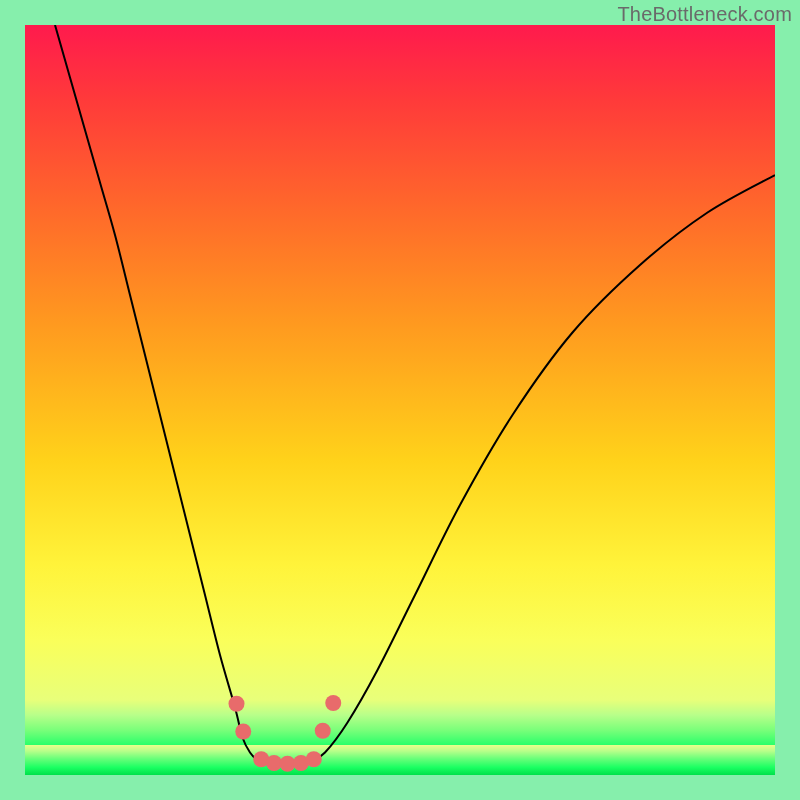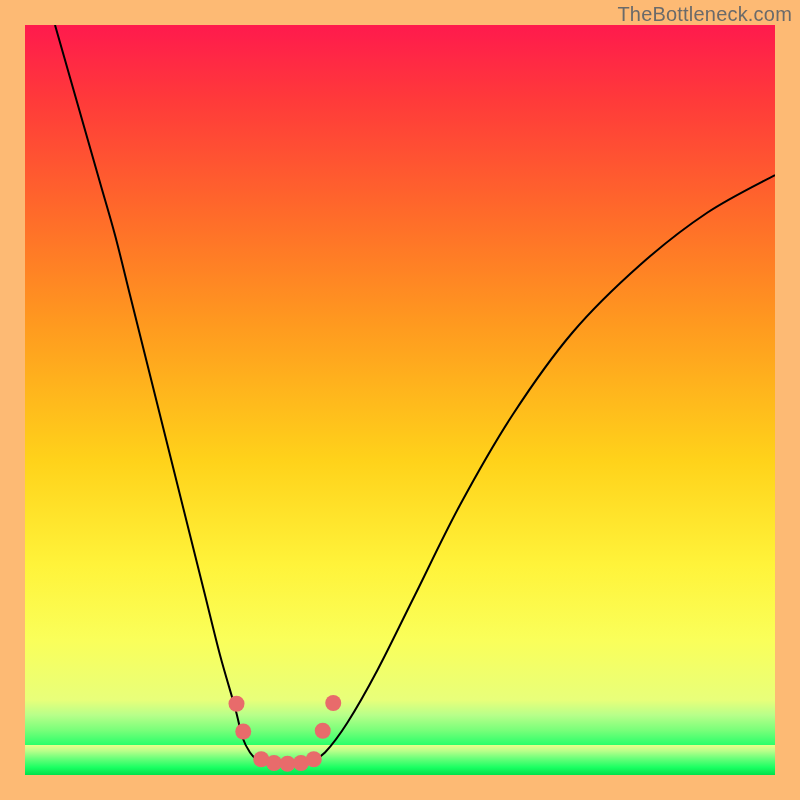--- a/index.html
+++ b/index.html
@@ -10,21 +10,21 @@
     background: #000;
     font-family: Arial, Helvetica, sans-serif;
     overflow: hidden;
   }
   .frame {
     position: absolute;
     left: 0;
     top: 0;
     width: 800px;
     height: 800px;
-    background: #fdba74;
+    background: #86efac;
   }
   .plot {
     position: absolute;
     left: 25px;
     top: 25px;
     width: 750px;
     height: 750px;
     overflow: hidden;
   }
   .gradient-bg {

